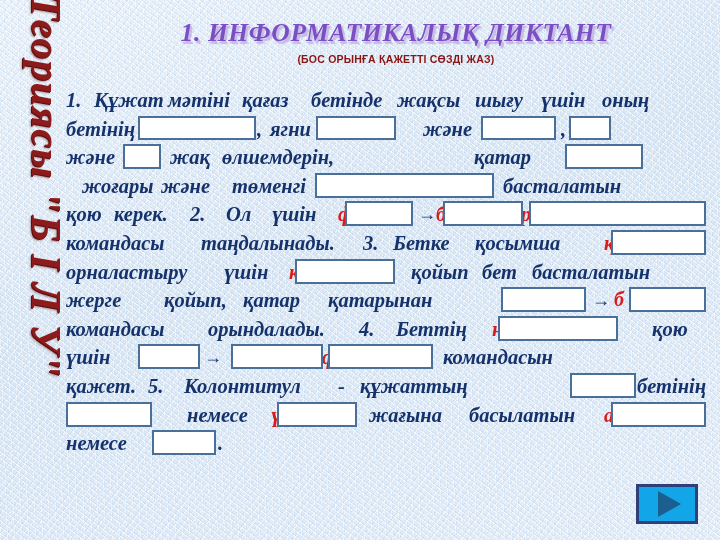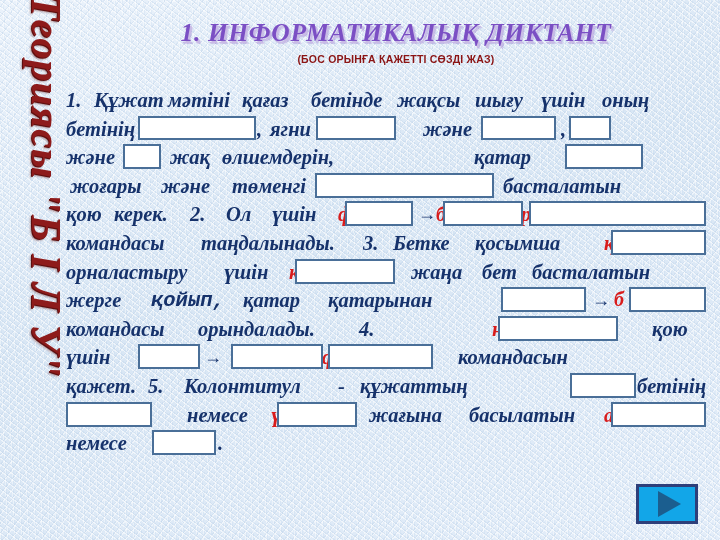--- a/index.html
+++ b/index.html
@@ -211,21 +211,21 @@
         <span class="peek-bottom" style="left: 60px; top: 21px; width: 34px;">ооооо</span>
         <span class="blank" style="left: 57px; top: 1px; width: 38px; height: 25px;"></span>
         <span class="blank" style="left: 499px; top: 1px; width: 78px; height: 25px;"></span>
         <span class="seg" style="left: 0px;">және</span>
         <span class="seg" style="left: 104px;">жақ</span>
         <span class="seg" style="left: 156px;">өлшемдерін,</span>
         <span class="seg" style="left: 408px; text-align: center;">қатар</span>
       </div>
       <div class="line" style="top: 85.8px;">
         <span class="blank" style="left: 249px; top: 1px; width: 179px; height: 25px;"></span>
-        <span class="seg" style="left: 4px;">жоғары</span>
+        <span class="seg" style="left: 16px;">жоғары</span>
         <span class="seg" style="left: 95px;">және</span>
         <span class="seg" style="left: 166px;">төменгі</span>
         <span class="seg" style="left: 437px;">басталатын</span>
       </div>
       <div class="line" style="top: 114.4px;">
         <span class="peek" style="left: 272px; top: 4px;">ф</span>
         <span class="peek" style="left: 370px; top: 4px;">б</span>
         <span class="peek" style="left: 455px; top: 4px;">р</span>
         <span class="blank" style="left: 279px; top: 1px; width: 68px; height: 25px;"></span>
         <span class="blank" style="left: 377px; top: 1px; width: 80px; height: 25px;"></span>
@@ -244,50 +244,51 @@
         <span class="seg" style="left: 135px;">таңдалынады.</span>
         <span class="seg" style="left: 297px;">3.</span>
         <span class="seg" style="left: 327px;">Бетке</span>
         <span class="seg" style="left: 409px;">қосымша</span>
       </div>
       <div class="line" style="top: 171.6px;">
         <span class="peek" style="left: 223px; top: 4px;">к</span>
         <span class="blank" style="left: 229px; top: 1px; width: 100px; height: 25px;"></span>
         <span class="seg" style="left: 0px;">орналастыру</span>
         <span class="seg" style="left: 158px;">үшін</span>
-        <span class="seg" style="left: 345px;">жаңа</span>
+        <span class="seg" style="left: 345px;">қойып</span>
         <span class="seg" style="left: 416px;">бет</span>
         <span class="seg" style="left: 466px;">басталатын</span>
       </div>
       <div class="line" style="top: 200.2px;">
         <span class="peek" style="left: 548px; top: 3px;">б</span>
         <span class="blank" style="left: 435px; top: 1px; width: 85px; height: 25px;"></span>
         <span class="blank" style="left: 563px; top: 1px; width: 77px; height: 25px;"></span>
         <span class="arrowsym" style="left: 526px; top: 5px;">→</span>
         <span class="seg" style="left: 0px;">жерге</span>
-        <span class="seg" style="left: 85px; font-family: Liberation Mono, monospace;">қойып,</span>
+        <span class="seg" style="left: 98px;">қойып,</span>
         <span class="seg" style="left: 177px;">қатар</span>
         <span class="seg" style="left: 262px;">қатарынан</span>
       </div>
       <div class="line" style="top: 228.8px;">
         <span class="peek" style="left: 426px; top: 4px;">н</span>
         <span class="blank" style="left: 432px; top: 1px; width: 120px; height: 25px;"></span>
         <span class="seg" style="left: 0px;">командасы</span>
-        <span class="seg" style="left: 132px;">орындалады.</span>
+        <span class="seg" style="left: 142px;">орындалады.</span>
         <span class="seg" style="left: 293px;">4.</span>
+        <span class="seg" style="left: 330px;">Беттің</span>
         <span class="seg" style="left: 586px;">қою</span>
       </div>
       <div class="line" style="top: 257.4px;">
         <span class="peek" style="left: 256px; top: 4px;">ф</span>
         <span class="blank" style="left: 72px; top: 1px; width: 62px; height: 25px;"></span>
         <span class="blank" style="left: 165px; top: 1px; width: 92px; height: 25px;"></span>
         <span class="blank" style="left: 262px; top: 1px; width: 105px; height: 25px;"></span>
         <span class="arrowsym" style="left: 138px; top: 5px;">→</span>
         <span class="seg" style="left: 0px;">үшін</span>
-        <span class="seg" style="left: 392px; text-align: center;">командасын</span>
+        <span class="seg" style="left: 377px; text-align: center;">командасын</span>
       </div>
       <div class="line" style="top: 286px;">
         <span class="blank" style="left: 504px; top: 1px; width: 66px; height: 25px;"></span>
         <span class="seg" style="left: 0px;">қажет.</span>
         <span class="seg" style="left: 82px;">5.</span>
         <span class="seg" style="left: 118px; text-align: right;">Колонтитул</span>
         <span class="seg" style="left: 272px;">-</span>
         <span class="seg" style="left: 294px;">құжаттың</span>
         <span class="seg" style="left: 571px;">бетінің</span>
       </div>

